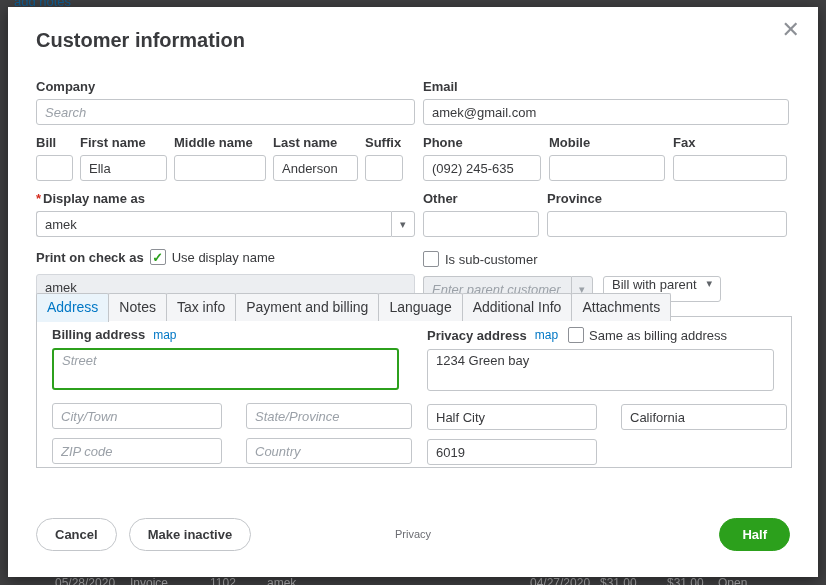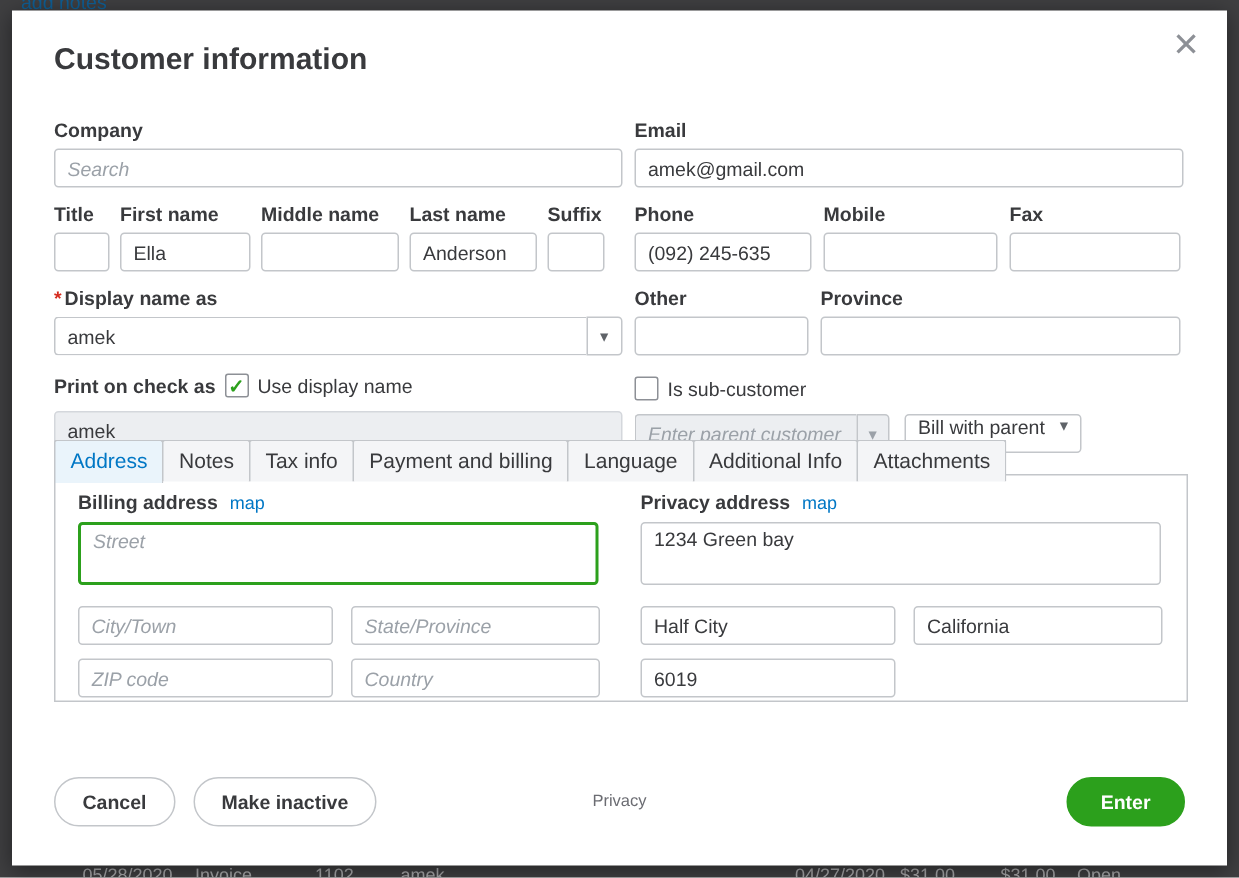--- a/index.html
+++ b/index.html
@@ -85,21 +85,21 @@
   }
   .addr-cols { display:flex; gap:28px; }
   .addr-col { width:347px; }
   .addr-head { display:flex; align-items:center; gap:8px; font-size:13px; margin:2px 0 6px; }
   .addr-head .hd { font-weight:bold; }
   .maplink { color:#0077c5; font-size:12px; text-decoration:none; cursor:pointer; }
   textarea.street {
     height:42px; resize:none; border-radius:3px;
   }
   textarea.street.focused { border:2px solid #2ca01c; }
-  .addr-grid { display:flex; gap:12px; margin-top:9px; }
+  .addr-grid { display:flex; gap:24px; margin-top:9px; }
   .addr-grid .w1 { width:170px; }
   .addr-grid .w2 { width:166px; }
   .same-check { font-size:13px; color:#393a3d; display:flex; align-items:center; gap:5px; margin-left:2px; }
 
   
   .footer { position:absolute; left:28px; right:28px; bottom:26px; height:34px; display:flex; align-items:center; }
   .btn {
     border:1px solid #c3c6ca; background:#fff; border-radius:17px;
     font-family:"Liberation Sans",sans-serif; font-size:13px; font-weight:bold; color:#393a3d;
     padding:8px 18px; cursor:pointer;
@@ -136,21 +136,21 @@
       </div>
       <div class="col-r">
         <label class="flabel">Email</label>
         <input class="txt" value="amek@gmail.com" style="">
       </div>
     </div>
 
     <div class="frow">
       <div class="col-l subrow">
         <div class="fg" style="width:37px">
-          <label class="flabel">Title</label>
+          <label class="flabel">Bill</label>
           <input class="txt" value="" style="">
         </div>
         <div class="fg" style="width:87px">
           <label class="flabel">First name</label>
           <input class="txt" value="Ella" style="">
         </div>
         <div class="fg" style="width:92px">
           <label class="flabel">Middle name</label>
           <input class="txt" value="" style="">
         </div>
@@ -255,32 +255,38 @@
         </div>
         <div class="addr-grid">
           <input class="txt w1" placeholder="ZIP code" style="">
           <input class="txt w2" placeholder="Country" style="">
         </div>
       </div>
       <div class="addr-col">
         <div class="addr-head">
           <span class="hd">Privacy address</span>
           <a class="maplink">map</a>
+          <span class="same-check">
+            <span class="checkbox empty">
+                <span>✓</span>
+              </span>
+            <span>Same as billing address</span>
+          </span>
         </div>
         <textarea class="txt street" style="">1234 Green bay</textarea>
         <div class="addr-grid">
           <input class="txt w1" value="Half City" style="">
           <input class="txt w2" value="California" style="">
         </div>
         <div class="addr-grid">
           <input class="txt w1" value="6019" style="">
         </div>
       </div>
     </div>
   </div>
 
   <div class="footer">
     <button class="btn">Cancel</button>
     <button class="btn">Make inactive</button>
     <span class="privacy">Privacy</span>
-    <button class="btn primary">Enter</button>
+    <button class="btn primary">Half</button>
   </div>
 </div>
 
 </body></html>

